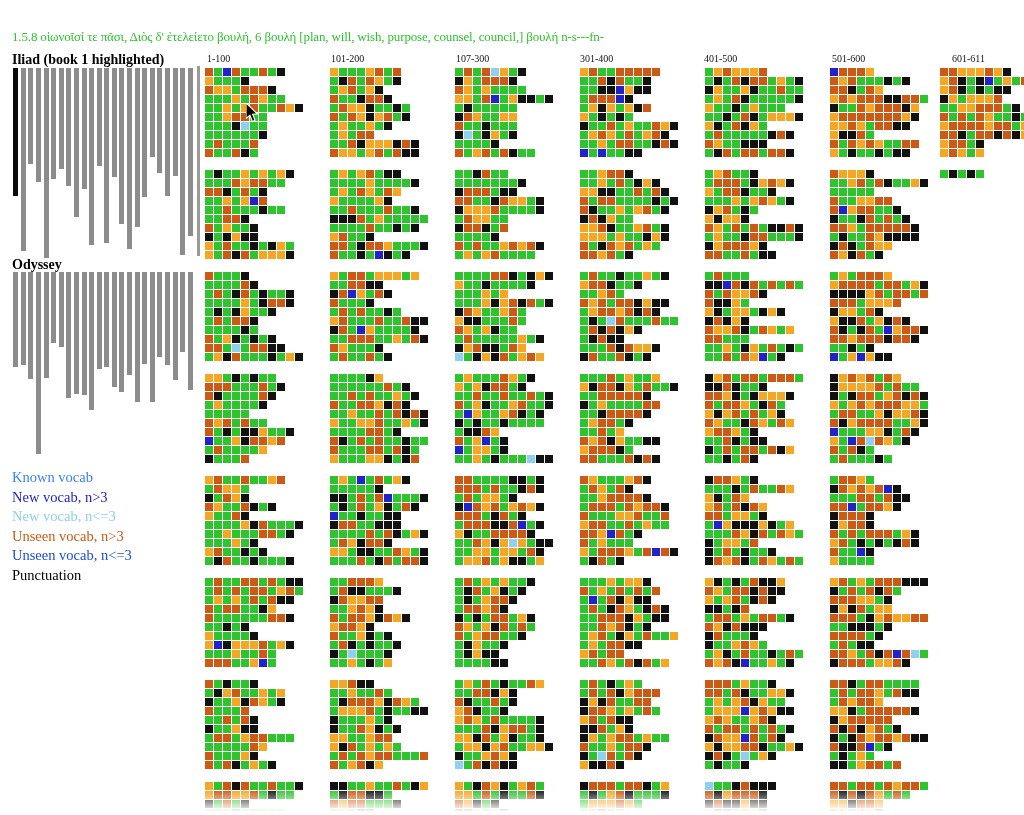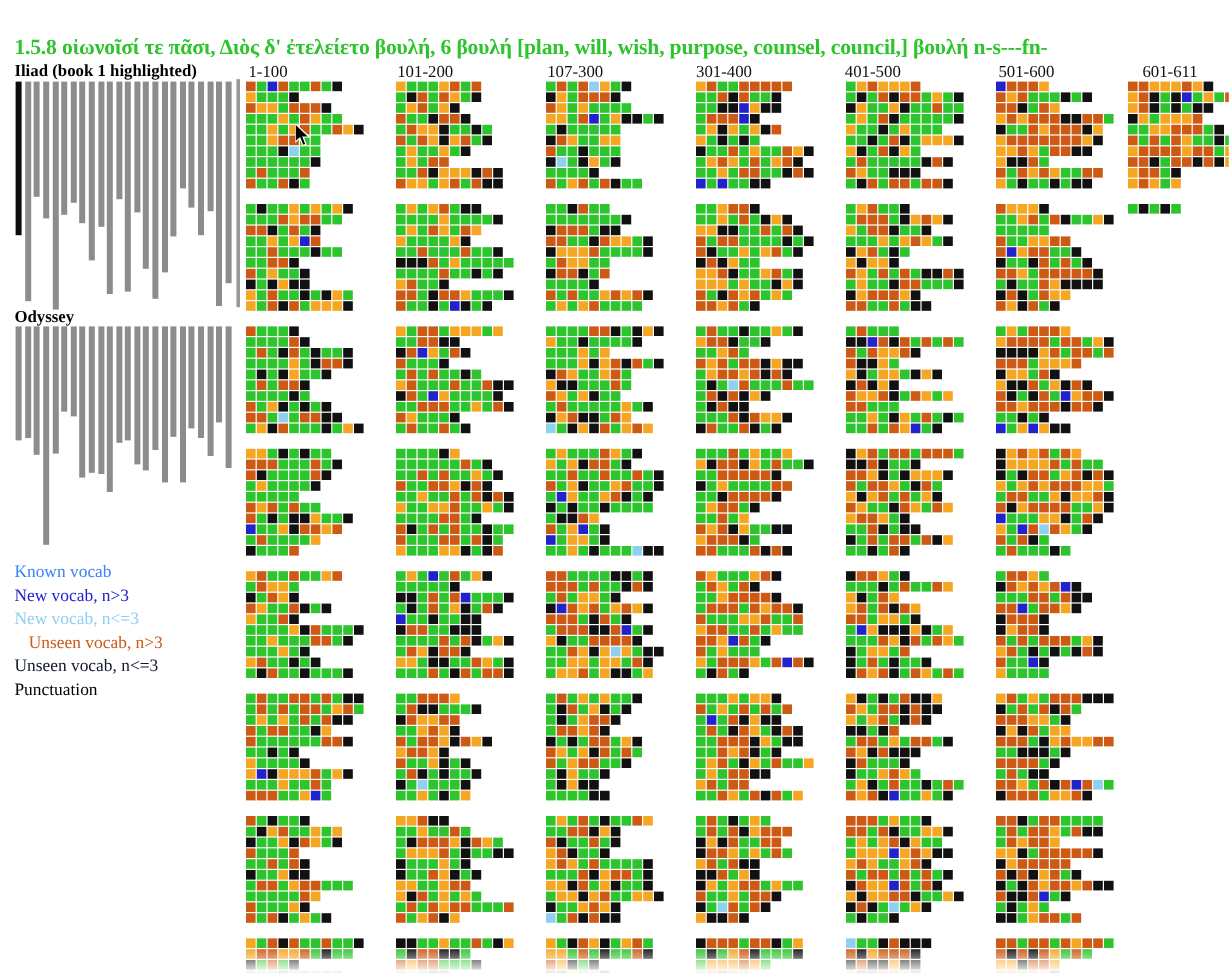--- a/index.html
+++ b/index.html
@@ -14,54 +14,54 @@
   #page{position:relative;width:1024px;height:815px;overflow:hidden;background:#fff;}
 
   
   #title{
     position:absolute;left:12px;top:4px;
     font-size:15px;font-weight:bold;letter-spacing:-0.1px;
     white-space:nowrap;
   }
   #gloss{
     position:absolute;left:12px;top:29px;
-    font-size:18px;font-weight:bold;color:#2ec42e;
+    font-size:13px;font-weight:normal;color:#2ec42e;
     white-space:nowrap;letter-spacing:-0.15px;
   }
   #iliad-label{
     position:absolute;left:12px;top:52px;
     font-size:14px;font-weight:bold;white-space:nowrap;
   }
   #odyssey-label{
     position:absolute;left:12px;top:257px;
     font-size:14px;font-weight:bold;white-space:nowrap;
   }
 
   
   .col-head{
     position:absolute;top:53px;
-    font-size:14px;color:#111;
+    font-size:10px;color:#111;
     white-space:nowrap;
   }
 
   
   .barchart{position:absolute;}
   .bar{position:absolute;top:0;background:#8c8c8c;}
   .bar.highlight{background:#0a0a0a;}
 
   
   #legend{position:absolute;left:12px;top:468px;}
   .legend-row{
     font-size:14.5px;line-height:19.5px;font-weight:normal;
     white-space:nowrap;
   }
   .lg-known{color:#2ec42e;}
   .lg-newhi{color:#2222cc;}
   .lg-newlo{color:#8fcfef;}
-  .lg-unhi{color:#cc5a14;margin-left:12px;}
+  .lg-unhi{color:#cc5a14;}
   .lg-unlo{color:#f5a623;}
   .lg-punc{color:#000000;}
 
   
   #grid{position:absolute;left:0;top:0;width:1024px;height:815px;}
   .gcol{position:absolute;top:0;}
   .gblock{position:relative;}
   .grow{position:relative;height:9px;white-space:nowrap;font-size:0;}
   .cell{
     display:inline-block;width:8px;height:8px;margin-right:1px;
@@ -161,21 +161,21 @@
       <div class="bar" style="left: 161px; width: 5px; height: 108px;"></div>
       <div class="bar" style="left: 168px; width: 5px; height: 80px;"></div>
       <div class="bar" style="left: 176px; width: 5px; height: 118px;"></div>
     </div>
 
   <div id="legend">
       <div class="legend-row lg-known" style="color: #3b82f6;">Known vocab</div>
       <div class="legend-row lg-newhi" style="color: rgb(34, 34, 204);">New vocab, n&gt;3</div>
       <div class="legend-row lg-newlo" style="color: rgb(143, 207, 239);">New vocab, n&lt;=3</div>
       <div class="legend-row lg-unhi" style="color: rgb(204, 90, 20);">Unseen vocab, n&gt;3</div>
-      <div class="legend-row lg-unlo" style="color: #0f172a;">Unseen vocab, n&lt;=3</div>
+      <div class="legend-row lg-unlo" style="color: #1d4ed8;">Unseen vocab, n&lt;=3</div>
       <div class="legend-row lg-punc" style="color: rgb(0, 0, 0);">Punctuation</div>
     </div>
 
   <div id="grid-rule"></div>
   <div id="grid">
       <div class="gcol" style="left: 205px; top: 68px;">
         <div class="gblock" style="margin-bottom: 12px;">
           <div class="grow"><span class="cell c-uh"></span><span class="cell c-k"></span><span class="cell c-nh"></span><span class="cell c-uh"></span><span class="cell c-k"></span><span class="cell c-k"></span><span class="cell c-uh"></span><span class="cell c-k"></span><span class="cell c-p"></span></div>
           <div class="grow"><span class="cell c-ul"></span><span class="cell c-k"></span><span class="cell c-k"></span><span class="cell c-k"></span><span class="cell c-p"></span></div>
           <div class="grow"><span class="cell c-uh"></span><span class="cell c-ul"></span><span class="cell c-ul"></span><span class="cell c-k"></span><span class="cell c-uh"></span><span class="cell c-uh"></span><span class="cell c-uh"></span><span class="cell c-p"></span></div>

